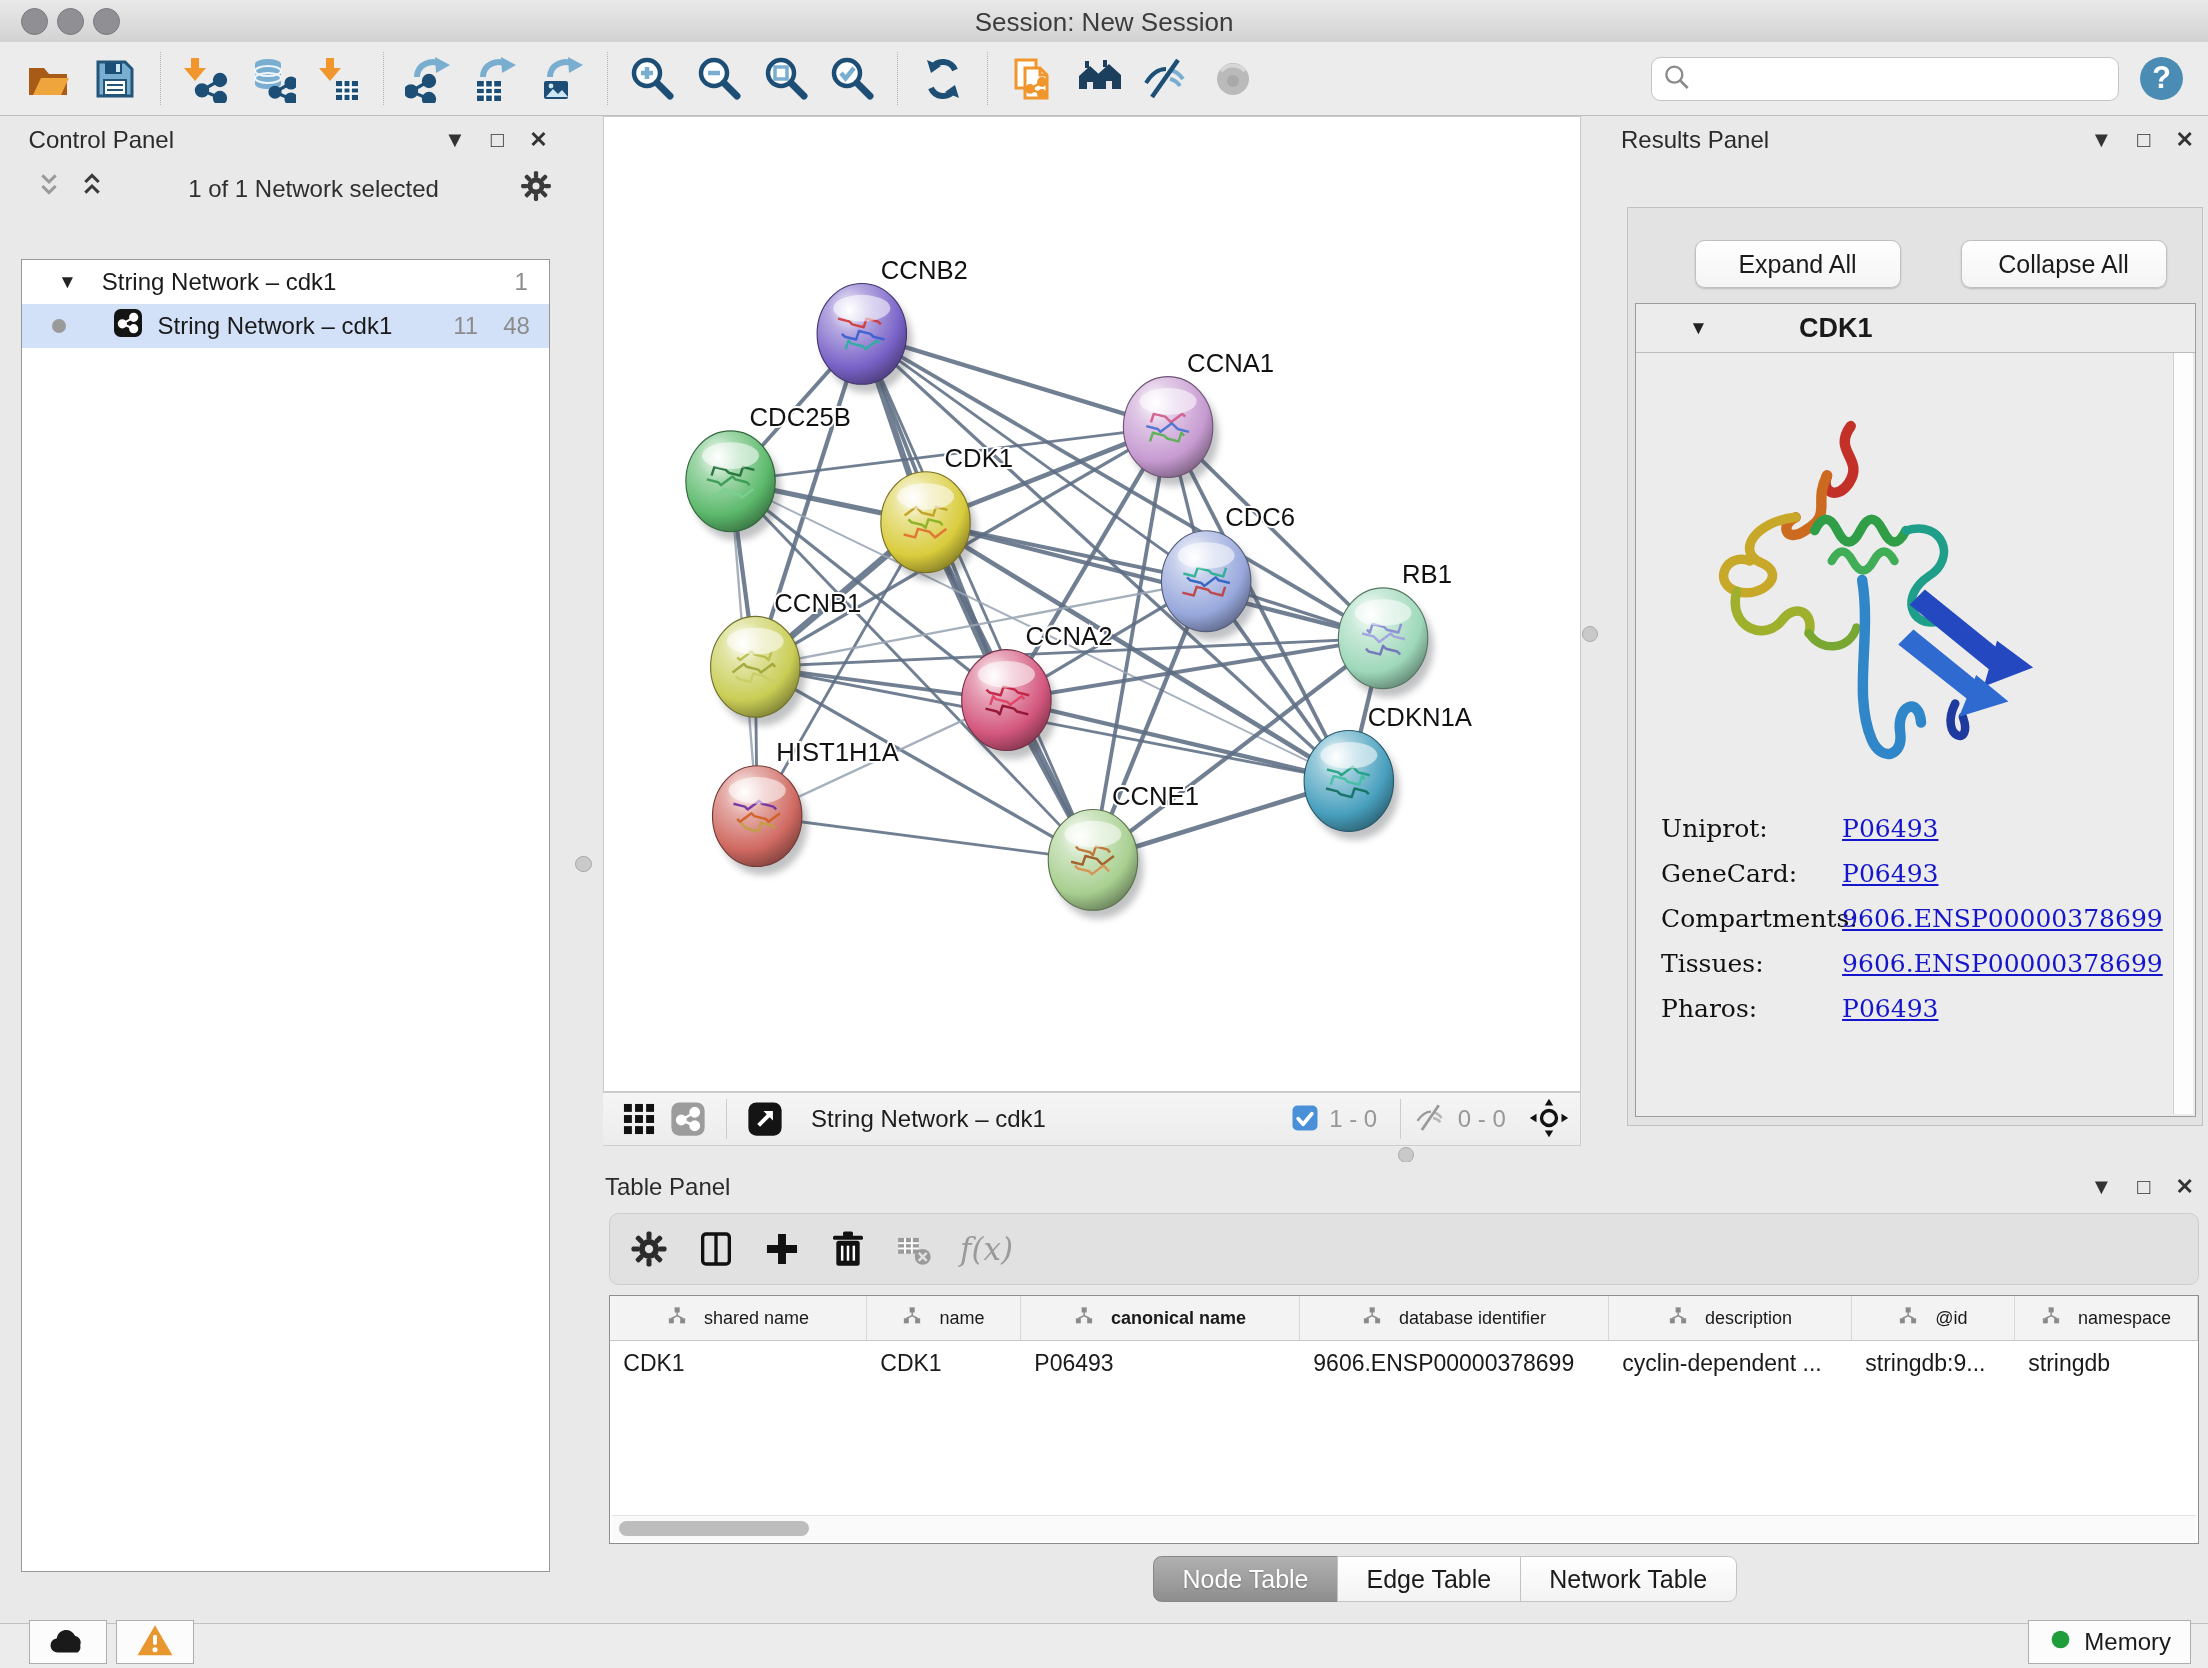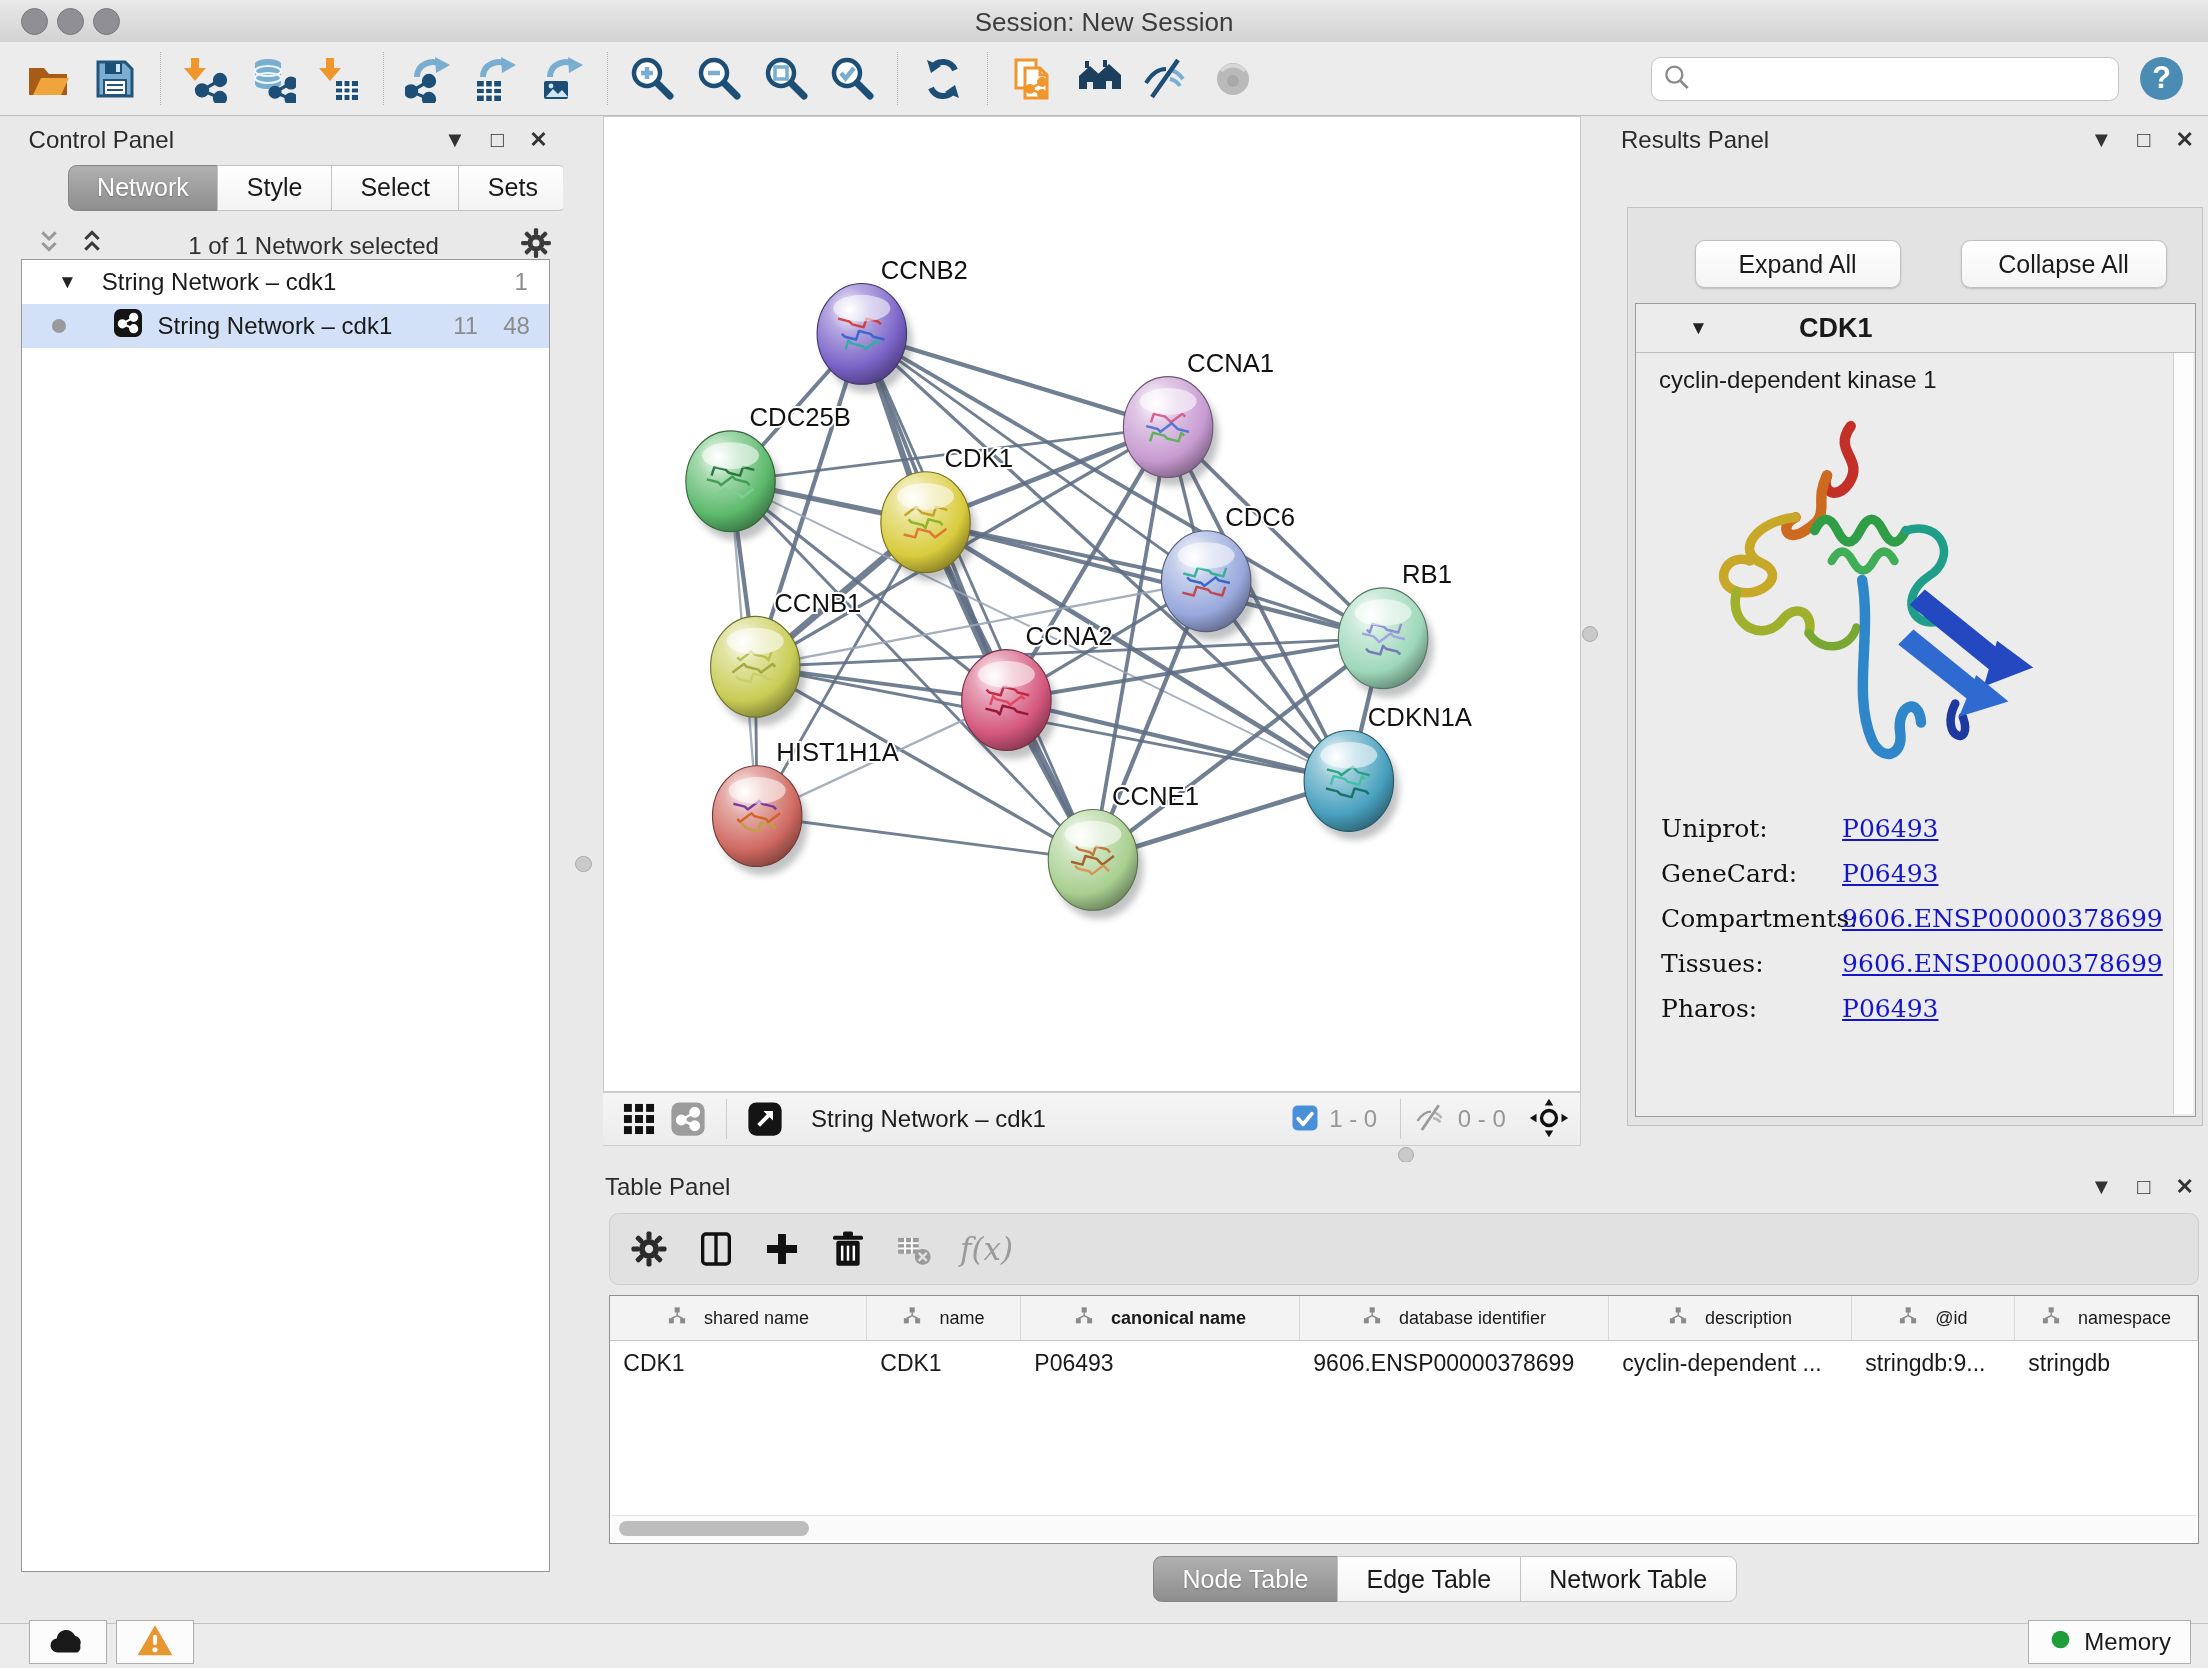--- a/index.html
+++ b/index.html
@@ -296,26 +296,20 @@
     </div>
 </div>
 
 <div class="abs control-panel">
   <div class="panel-head" style="padding:9.5px 15px 0 21px">
     <span>Control Panel</span>
     <span style="margin-left:auto" class="win-btn">▼</span>
     <span class="win-btn">□</span>
     <span class="win-btn x">✕</span>
   </div>
-  <div class="seg" id="cp-tabs" style="margin:11.4px 0 0 61px">
-      <div class="seg-tab selected">Network</div>
-      <div class="seg-tab">Style</div>
-      <div class="seg-tab">Select</div>
-      <div class="seg-tab">Sets</div>
-    </div>
   <div class="cp-netbar" style="margin:15px 9.5px 0 25px">
     <span style="margin-right:11.4px"><svg viewBox="0 0 48 48" width="32" height="32" xmlns="http://www.w3.org/2000/svg">
           <g stroke="#9a9a9a" stroke-width="4.5" fill="none">
             <path d="M14 8l10 10 10-10"></path>
             <path d="M14 24l10 10 10-10"></path>
           </g>
         </svg></span>
     <span><svg viewBox="0 0 48 48" width="32" height="32" xmlns="http://www.w3.org/2000/svg">
           <g stroke="#3a3a3a" stroke-width="4.5" fill="none">
             <path d="M14 18L24 8l10 10"></path>
@@ -659,21 +653,20 @@
     <span class="win-btn x">✕</span>
   </div>
   <div class="res-container abs" style="left:28.5px;top:91px;width:576px;height:919px">
     <div class="btn-white abs" style="left:67px;top:32px;width:204px">Expand All</div>
     <div class="btn-white abs" style="left:333px;top:32px;width:204px">Collapse All</div>
     <div class="cdk-box abs" style="left:7.6px;top:95px;width:561px;height:814px">
       <div class="cdk-header">
         <span class="tri" style="margin-left:53px">▼</span>
         <span class="cdk-name">CDK1</span>
       </div>
-      <div class="cdk-desc">cyclin-dependent kinase 1</div>
       <svg class="abs" style="left:34px;top:105px" width="409" height="380" viewBox="0 0 430 400">
         <g fill="none" stroke-linecap="round">
           <path d="M190 18 C170 45 205 52 188 78 C176 96 158 88 165 70" stroke="#c23028" stroke-width="11"></path>
           <path d="M165 70 C150 100 172 110 142 128 C120 142 116 120 132 114" stroke="#cc6a20" stroke-width="11"></path>
           <path d="M132 114 C90 118 68 150 96 162 C124 174 96 200 70 192 C44 184 58 150 84 160" stroke="#c8a828" stroke-width="10"></path>
           <path d="M70 192 C60 230 100 246 118 222 C132 204 152 214 146 236" stroke="#9eb02c" stroke-width="10"></path>
           <path d="M146 236 C160 258 190 252 196 230" stroke="#79a832" stroke-width="9"></path>
           <path d="M152 128 q12 -24 24 0 q12 24 24 0 q12 -24 24 0 q12 24 24 0" stroke="#2f9e46" stroke-width="10"></path>
           <path d="M170 160 q11 -20 22 0 q11 20 22 0 q11 -20 22 0" stroke="#3fae56" stroke-width="9"></path>
           <path d="M248 128 C288 116 302 158 272 176 C242 196 252 230 282 224" stroke="#1f9e8a" stroke-width="9"></path>

